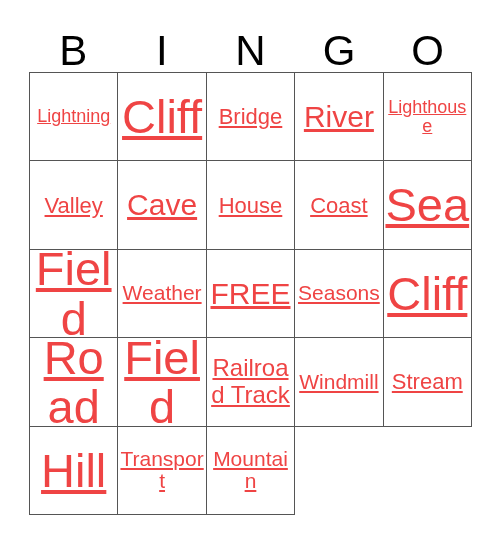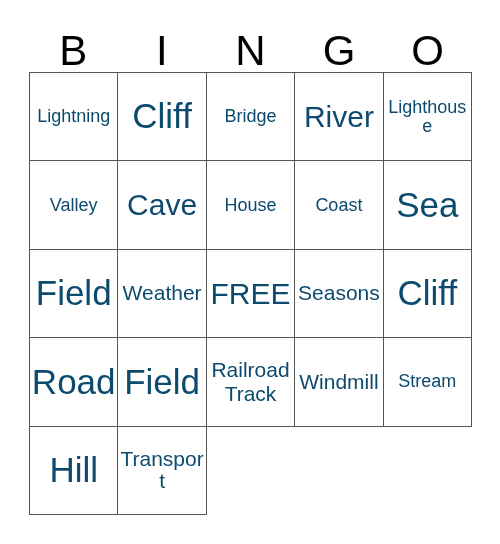--- a/index.html
+++ b/index.html
@@ -65,32 +65,33 @@
     align-items: center;
     justify-content: center;
     text-align: center;
     overflow: hidden;
     padding: 0 1px;
     background: #ffffff;
   }
   .cell-text {
     display: block;
     width: 100%;
-    color: #0c4a6e;
+    color: #ef4444;
     line-height: 1.05;
     white-space: normal;
     word-wrap: break-word;
+    text-decoration: underline;
   }
   
-  .sz-xl  { font-size: 35px; }
+  .sz-xl  { font-size: 47px; }
   .sz-lg  { font-size: 30px; }
-  .sz-md  { font-size: 18px; }
+  .sz-md  { font-size: 22px; }
   .sz-sm  { font-size: 21px; }
   .sz-xs  { font-size: 18px; }
-  .two-line { font-size: 21px; line-height: 1.12; }
+  .two-line { font-size: 24px; line-height: 1.12; }
 </style>
 </head>
 <body>
 
 <div id="card">
 
   <div id="bingo-header">
       <div class="header-letter">B</div>
       <div class="header-letter">I</div>
       <div class="header-letter">N</div>
@@ -158,15 +159,18 @@
       </div>
       <div class="bingo-cell">
         <span class="cell-text sz-md">Stream</span>
       </div>
       <div class="bingo-cell">
         <span class="cell-text sz-xl">Hill</span>
       </div>
       <div class="bingo-cell">
         <span class="cell-text sz-sm">Transport</span>
       </div>
+      <div class="bingo-cell">
+        <span class="cell-text sz-sm">Mountain</span>
+      </div>
     </div>
 
 </div>
 
 </body></html>

